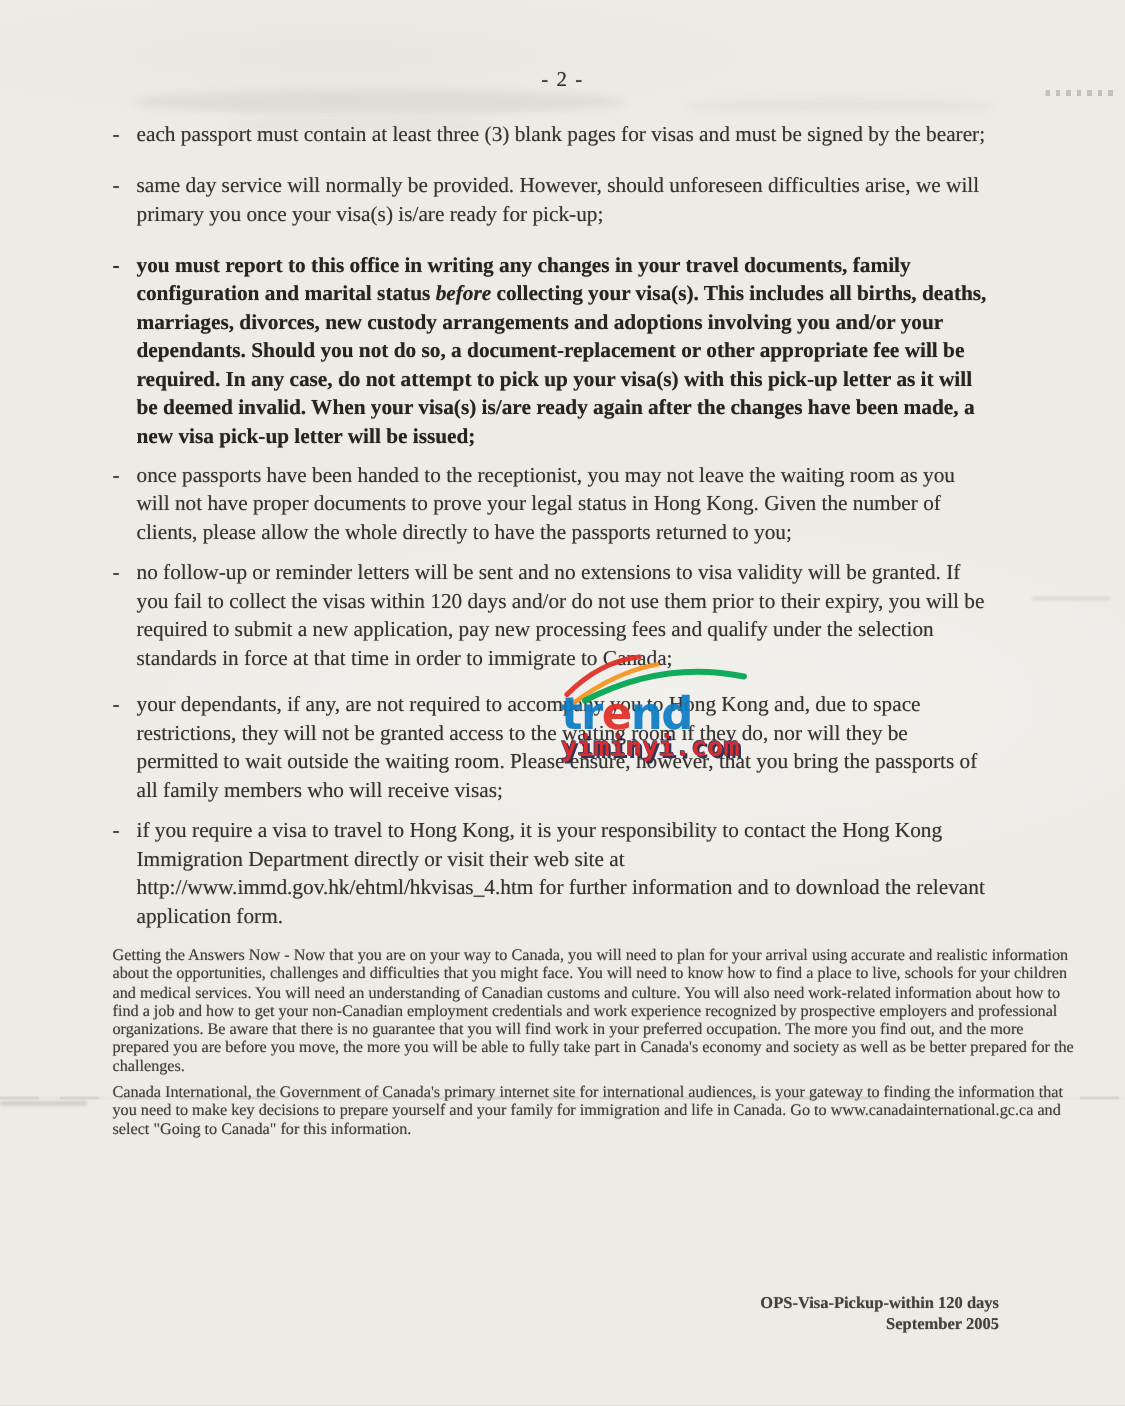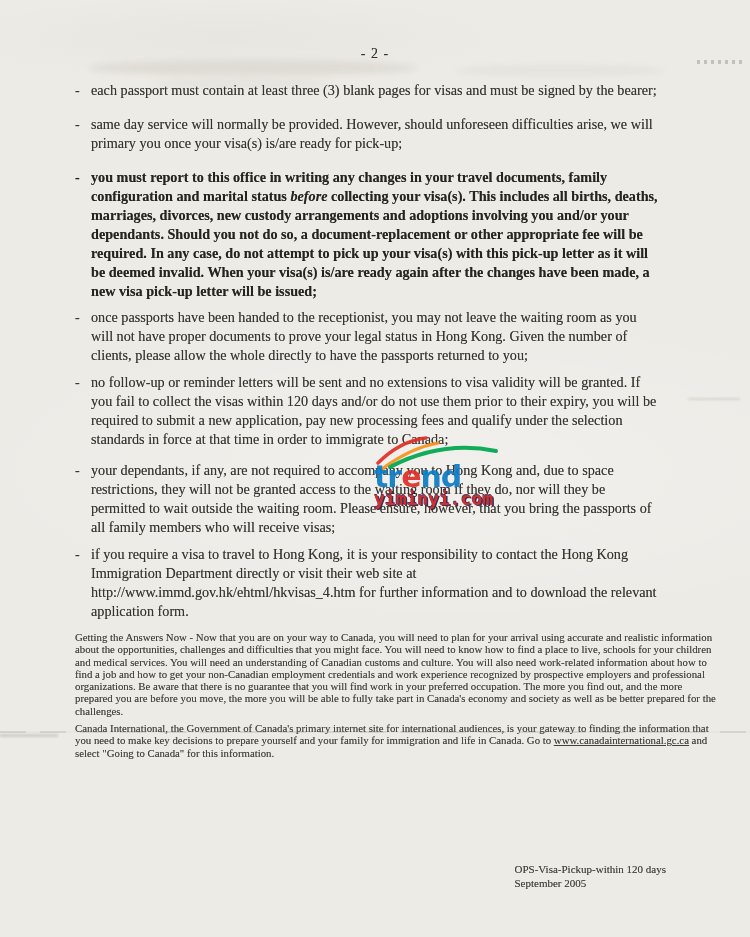--- a/index.html
+++ b/index.html
@@ -30,33 +30,35 @@
   .mb12{ margin-bottom:12px; }
   .mb10{ margin-bottom:10px; }
   .strong{ font-weight:bold; color:#272420; }
   .strong em{ }
   .smallprint{
     margin:7px 0 0 75px; width:642px;
     font-size:10.8px; line-height:12.3px;
     color:#45423c;
   }
   .smallprint p{ margin:0 0 5px 0; }
-  .link-underline{ text-decoration:underline; }
+  .link-underline{ }
   .sig-note{
     margin-top:32px;
     text-align:center;
     font-style:italic;
     font-size:15px;
     color:#3a372f;
   }
   .footer{
     position:absolute;
     top:862px; right:84px;
+    text-align:right;
     font-size:11px; line-height:14px;
     color:#45423c;
+    font-weight:bold;
   }
   
   .watermark{
     position:absolute; left:326px; top:436px; width:128px;
     text-align:left; opacity:0.93; z-index:5;
     pointer-events:none;
     margin-left:48px;
   }
   .wm-arcs{ display:block; margin:0 auto -8px auto; }
   .brand{

